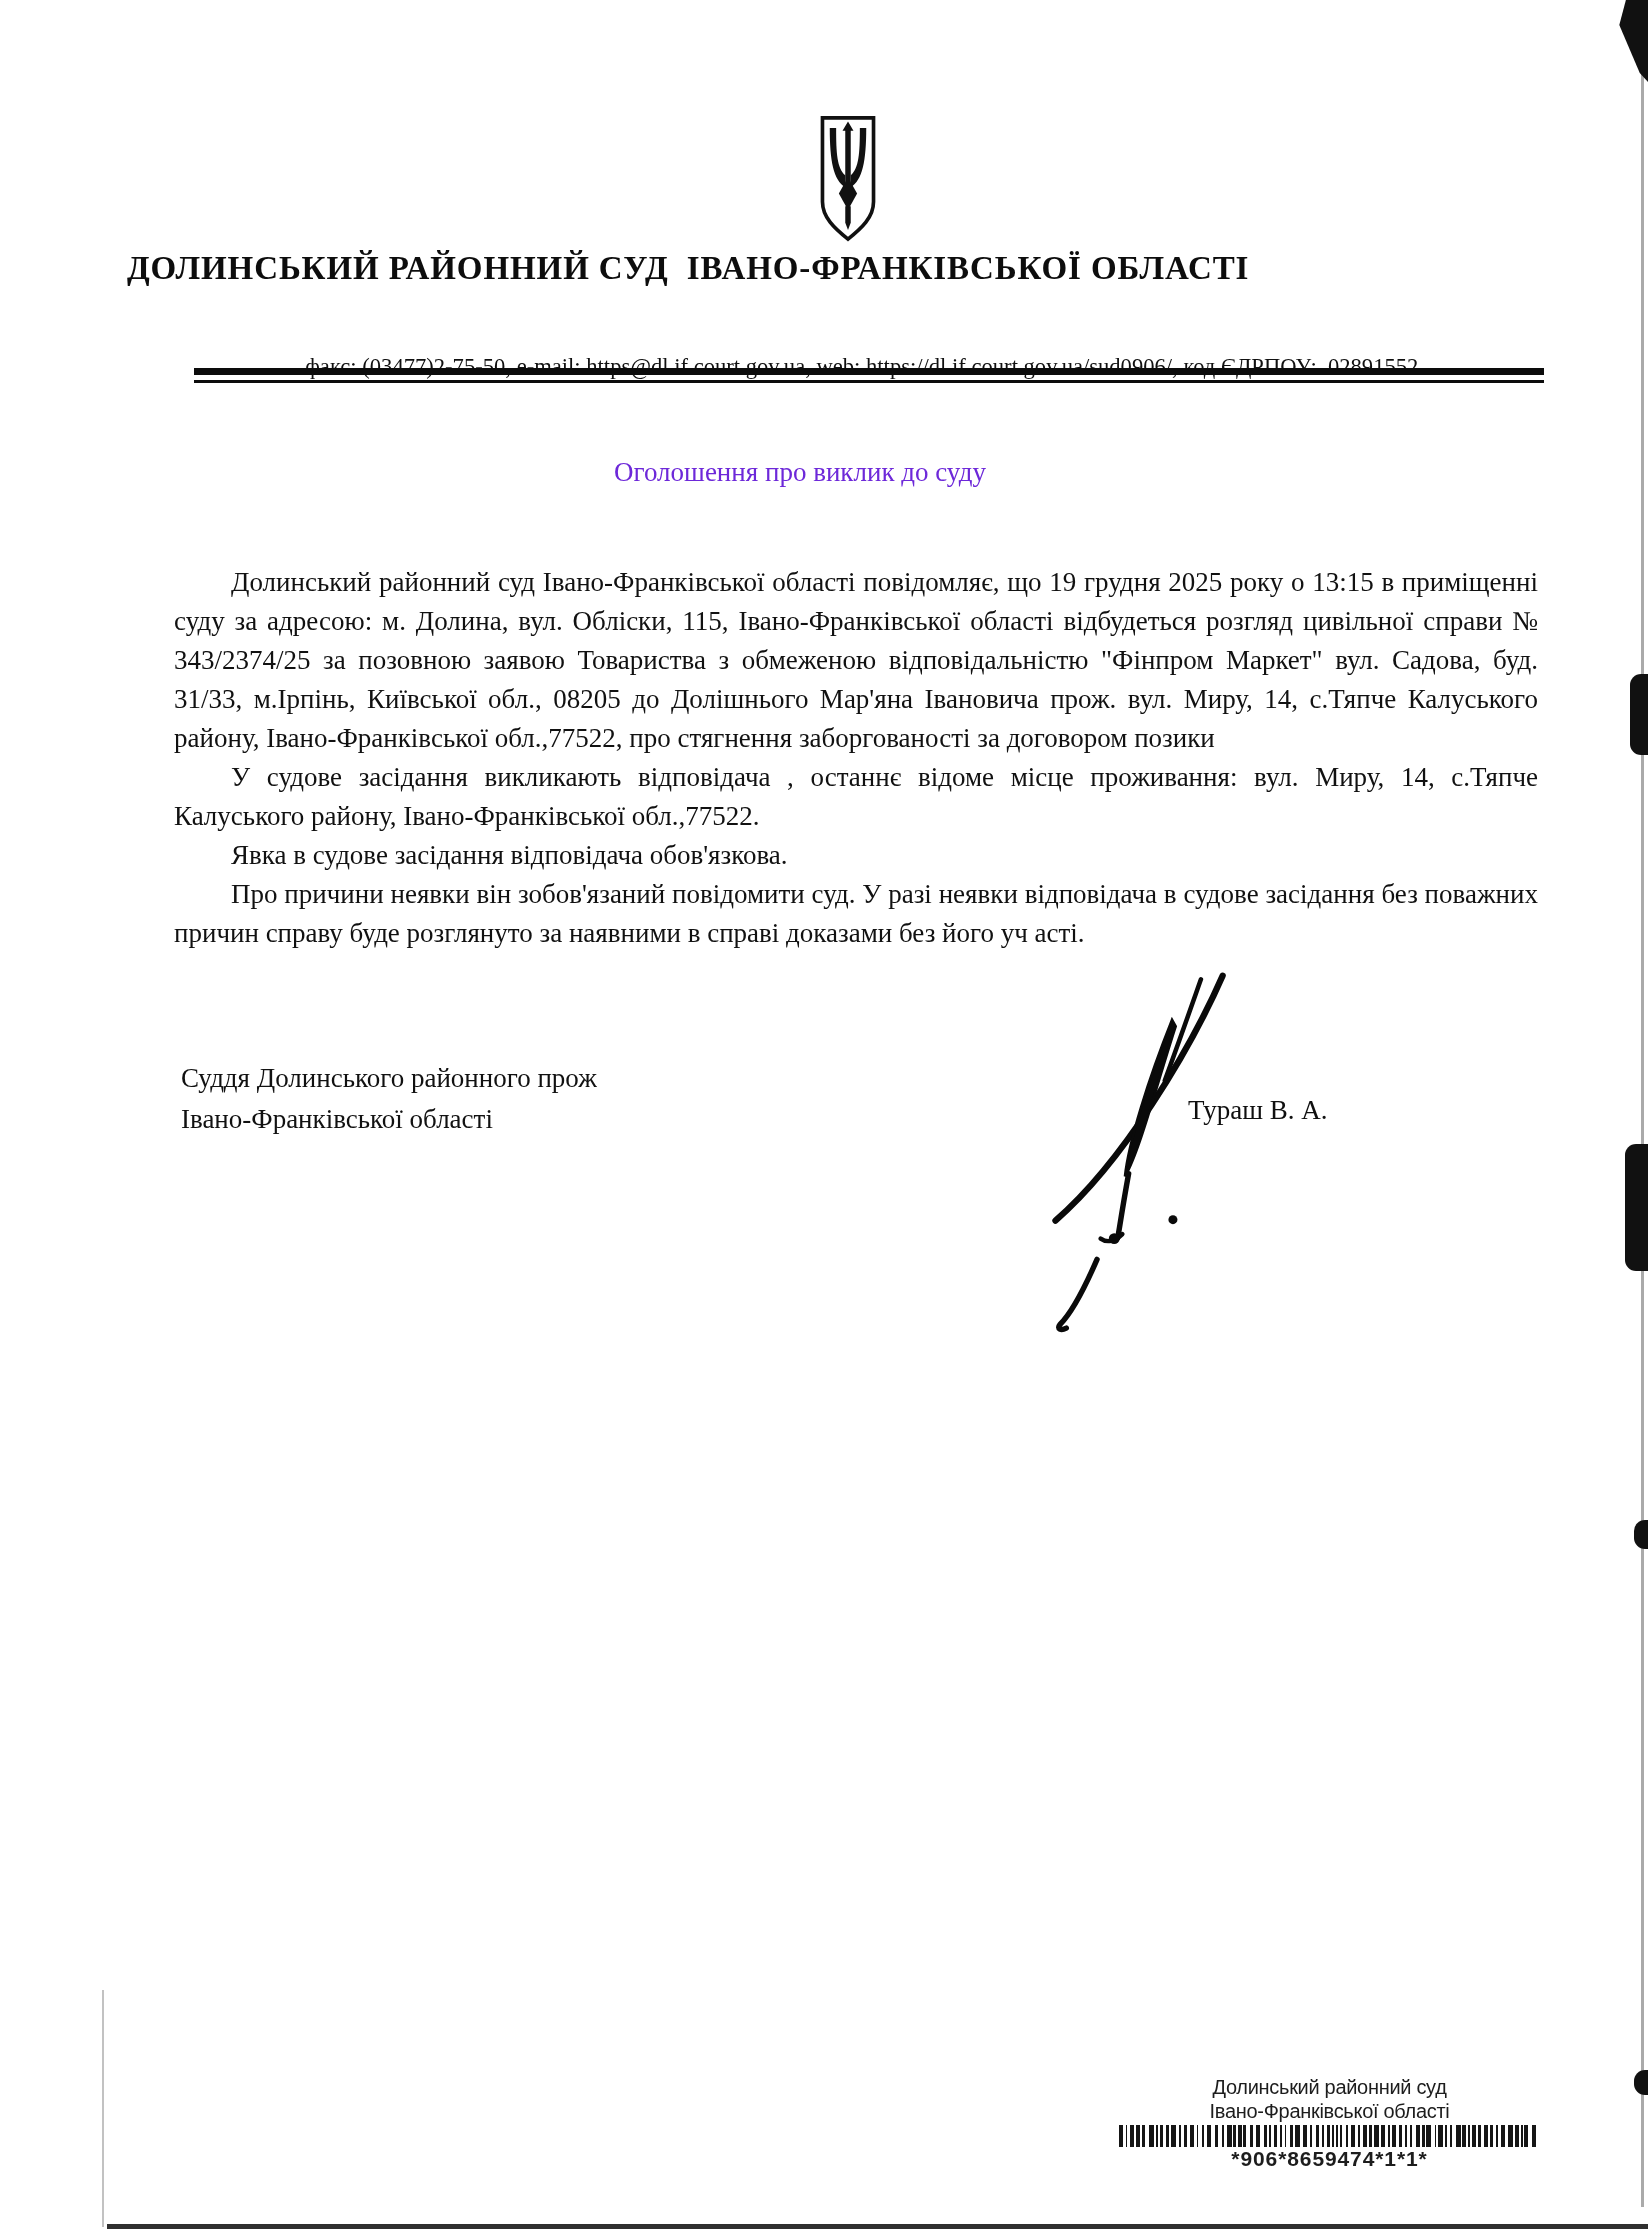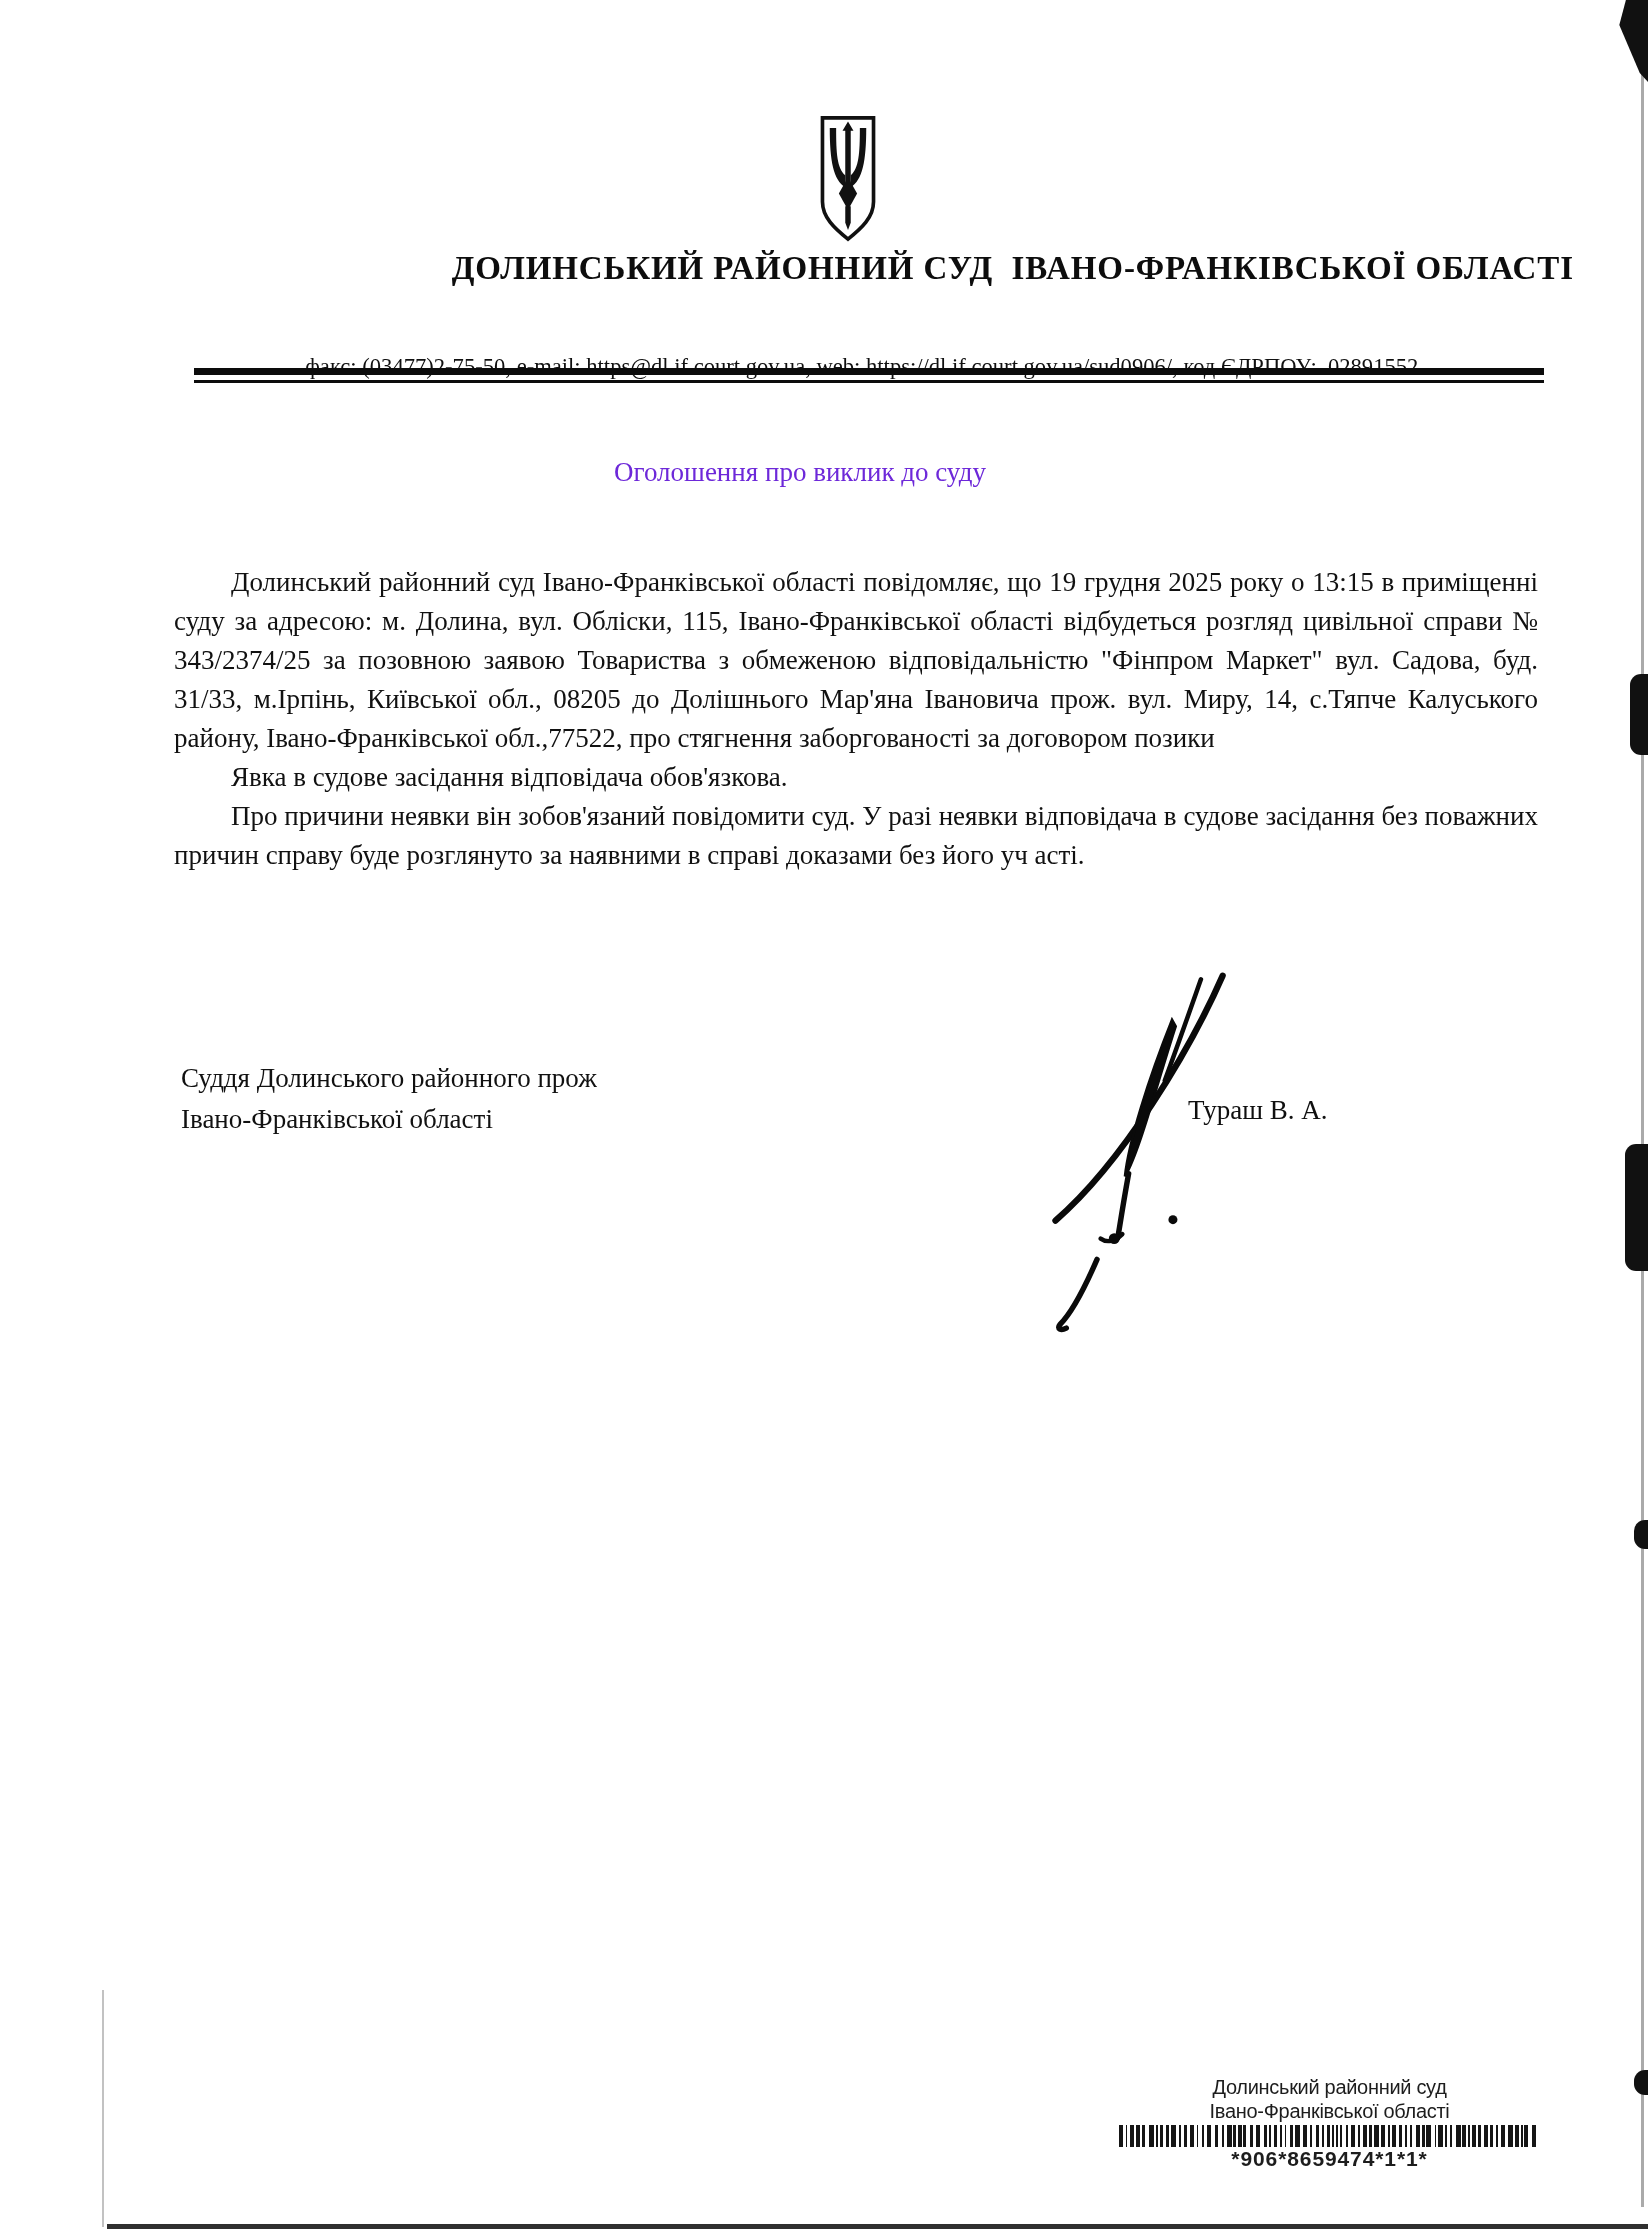--- a/index.html
+++ b/index.html
@@ -8,21 +8,21 @@
     width:1648px;height:2237px;
     background:#ffffff;
     overflow:hidden;
     font-family:"Liberation Serif","DejaVu Serif",serif;
     color:#121212;
   }
   
   .emblem{position:absolute;left:817px;top:115px;width:62px;height:128px;}
   .court-name{
     position:absolute;left:127px;top:250px;width:1447px;
-    text-align:right;font-size:33px;font-weight:bold;letter-spacing:0.9px;
+    text-align:left;font-size:33px;font-weight:bold;letter-spacing:0.9px;
     white-space:pre-wrap;color:#0d0d0d;
   }
   .addr{
     position:absolute;left:127px;width:1447px;text-align:center;
     font-size:22.6px;color:#101010;white-space:pre-wrap;
   }
   .addr1{top:295px;}
   .addr2{top:328px;}
   .addr .link{border-bottom:2.7px solid #101010;padding-bottom:0.9px;}
   .rule{
@@ -89,20 +89,21 @@
     <span>факс: (03477)2-75-50, e-mail: </span><span class="link">https@dl.if.court.gov.ua</span><span>, web: </span><span class="link">https://dl.if.court.gov.ua/sud0906/</span><span>, код ЄДРПОУ:  02891552</span>
   </div>
   <div class="rule"></div>
 
   <div class="title-block">
     <div>Оголошення про виклик до суду</div>
   </div>
 
   <div class="body-text">
       <p class="para">Долинський районний суд Івано-Франківської області повідомляє, що 19 грудня 2025 року о 13:15 в приміщенні суду за адресою: м. Долина, вул. Обліски, 115, Івано-Франківської області відбудеться розгляд цивільної справи № 343/2374/25 за позовною заявою Товариства з обмеженою відповідальністю "Фінпром Маркет" вул. Садова, буд. 31/33, м.Ірпінь, Київської обл., 08205 до Долішнього Мар'яна Івановича прож. вул. Миру, 14, с.Тяпче Калуського району, Івано-Франківської обл.,77522, про стягнення заборгованості за договором позики</p>
+      <p class="para">У судове засідання викликають відповідача , останнє відоме місце проживання: вул. Миру, 14, с.Тяпче Калуського району, Івано-Франківської обл.,77522.</p>
       <p class="para">Явка в судове засідання відповідача  обов'язкова.</p>
       <p class="para">Про причини неявки він зобов'язаний повідомити суд. У разі неявки відповідача в судове засідання без поважних причин справу буде розглянуто за наявними в справі доказами без його уч асті.</p>
     </div>
 
   <div class="sign-role">
     <div>Суддя Долинського районного прож</div>
     <div>Івано-Франківської області</div>
   </div>
   <div class="judge-name">Тураш В. А.</div>
 

